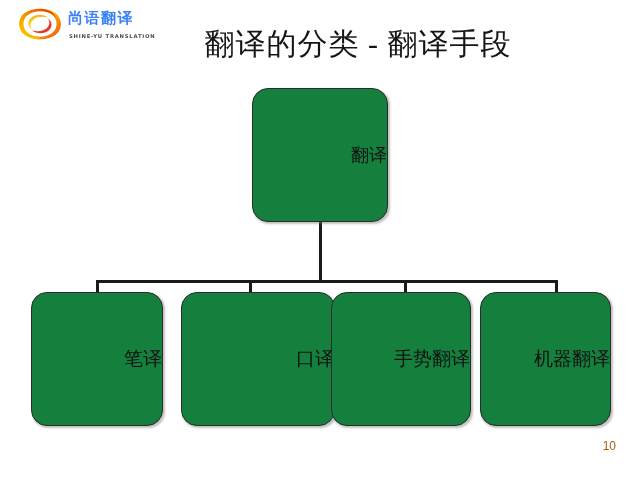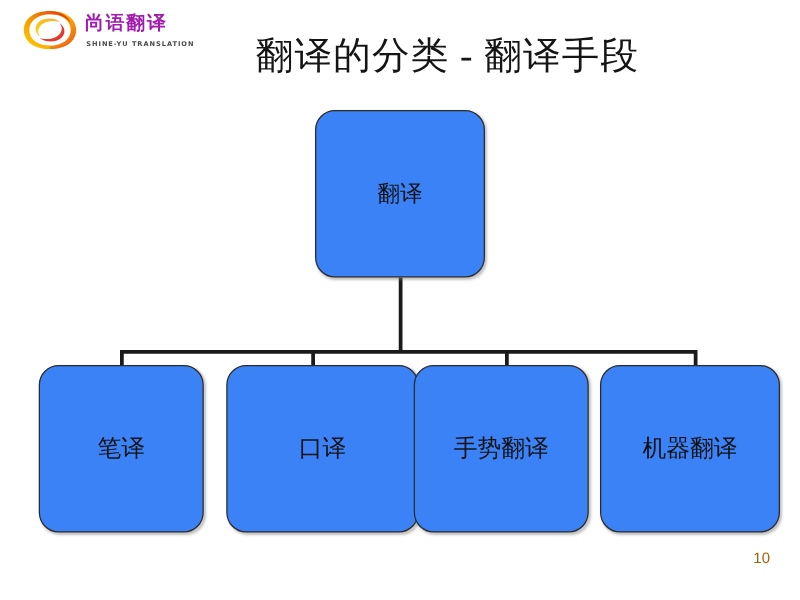--- a/index.html
+++ b/index.html
@@ -32,21 +32,21 @@
     height: 34px;
   }
   #logo-cn {
     position: absolute;
     left: 50px;
     top: 4px;
     font-family: "DejaVu Sans", sans-serif;
     font-size: 15px;
     font-weight: bold;
     letter-spacing: 1.5px;
-    color: #a21caf;
+    color: #3b82f6;
     white-space: nowrap;
     line-height: 17px;
     text-align: center;
   }
   #logo-en {
     position: absolute;
     left: 51px;
     top: 27px;
     font-family: "DejaVu Sans", sans-serif;
     font-size: 5.2px;
@@ -77,47 +77,47 @@
   
   #diagram {
     position: absolute;
     left: 0;
     top: 0;
     width: 640px;
     height: 480px;
   }
   .node {
     position: absolute;
-    background: #3b82f6;
+    background: #15803d;
     border: 1.4px solid #2b2b2b;
     border-radius: 16px;
     box-sizing: border-box;
     display: flex;
     align-items: center;
-    justify-content: center;
+    justify-content: flex-end;
     font-family: "Liberation Serif", "DejaVu Serif", serif;
     color: #111111;
     box-shadow: 1.5px 1.5px 2px rgba(120,120,120,0.45);
   }
   #node-root {
     left: 252px;
     top: 88px;
     width: 136px;
     height: 134px;
     font-size: 18px;
   }
   .leaf {
     top: 292px;
     height: 134px;
     font-size: 19px;
   }
   #node-leaf-0 { left: 31px;  width: 132px; }
   #node-leaf-1 { left: 181px; width: 154px; }
   #node-leaf-2 { left: 331px; width: 140px; }
-  #node-leaf-3 { left: 480px; width: 144px; }
+  #node-leaf-3 { left: 480px; width: 131px; }
 
   .conn {
     position: absolute;
     background: #1a1a1a;
   }
   #conn-trunk   { left: 319px; top: 222px; width: 2.5px; height: 60px; }
   #conn-rail    { left: 96px;  top: 280px; width: 461px; height: 2.5px; }
   .conn-drop    { top: 280px; width: 2.5px; height: 14px; }
   #conn-drop-0  { left: 96px;  }
   #conn-drop-1  { left: 249px; }

